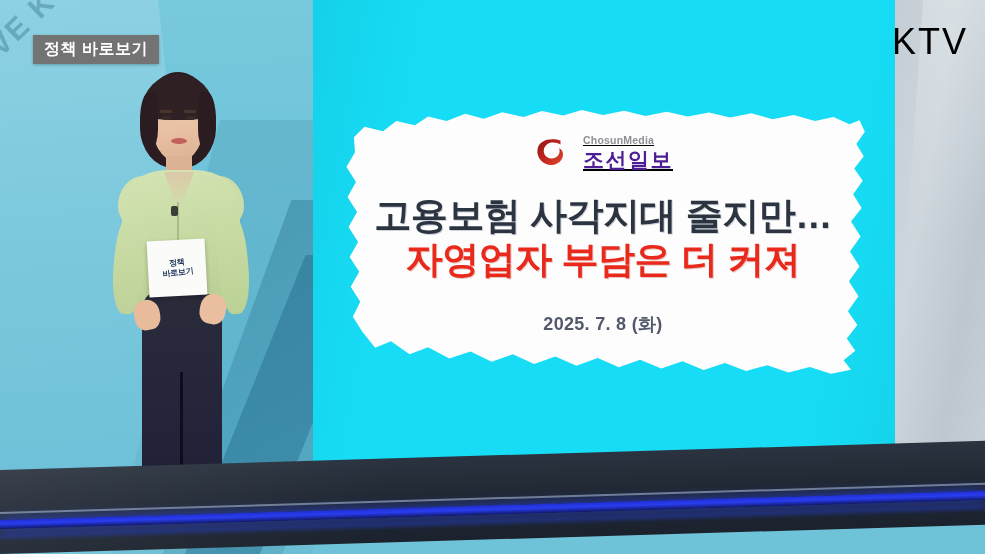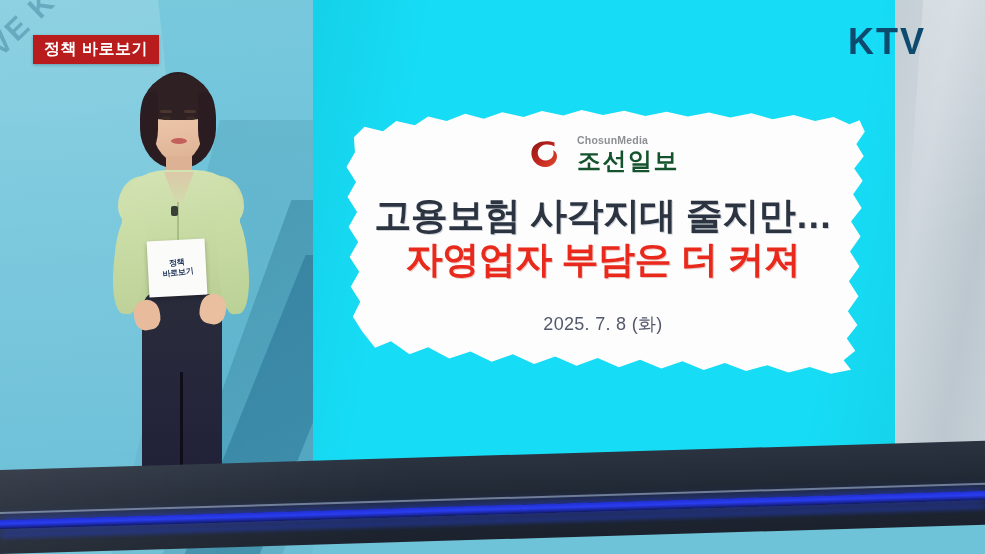--- a/index.html
+++ b/index.html
@@ -144,20 +144,21 @@
 
   
   .logo-row {
     position: absolute;
     left: 0; top: 25px;
     width: 100%;
     display: flex;
     align-items: center;
     justify-content: center;
     gap: 16px;
+    text-decoration: underline;
   }
   .logo-swoosh {
     width: 34px; height: 34px;
     position: relative;
     flex: none;
   }
   .logo-swoosh svg { display: block; }
   .logo-text-col {
     display: flex;
     flex-direction: column;
@@ -165,23 +166,23 @@
     line-height: 1;
   }
   .logo-en {
     font-size: 10.5px;
     font-weight: 700;
     color: #8d8f93;
     letter-spacing: 0.2px;
     margin-bottom: 3px;
   }
   .logo-ko {
-    font-size: 24px;
-    font-weight: 700;
-    color: #14532d;
+    font-size: 21px;
+    font-weight: 700;
+    color: #4c1d95;
     letter-spacing: 1.5px;
   }
 
   
   .headline {
     position: absolute;
     left: 0; top: 84px;
     width: 100%;
     text-align: center;
   }
@@ -202,46 +203,46 @@
     text-shadow: 1px 1px 0 rgba(200,120,110,0.40);
   }
 
   
   .card-date {
     position: absolute;
     left: 0; top: 202px;
     width: 100%;
     text-align: center;
     font-size: 18px;
-    font-weight: 400;
+    font-weight: 700;
     color: #53586b;
     letter-spacing: 0.3px;
   }
 
   
   .program-banner {
     position: absolute;
     left: 33px; top: 35px;
     padding: 5px 11px 6px 11px;
-    background: #b91c1c;
+    background: #737373;
     color: #ffffff;
     font-size: 16px;
     font-weight: 700;
     letter-spacing: 0.5px;
     line-height: 1.15;
     box-shadow: 0 1px 3px rgba(0,0,0,0.25);
   }
 
   
   .ktv-logo {
     position: absolute;
-    left: 848px; top: 24px;
+    left: 892px; top: 24px;
     font-size: 36px;
-    font-weight: 700;
-    color: #0c4a6e;
+    font-weight: 400;
+    color: #000000;
     letter-spacing: 2px;
     line-height: 1;
   }
 
   
   .floor {
     position: absolute;
     left: 0; top: 470px;
     width: 985px; height: 84px;
     background: linear-gradient(180deg, #2b3340 0%, #222a36 40%, #1b222d 100%);

